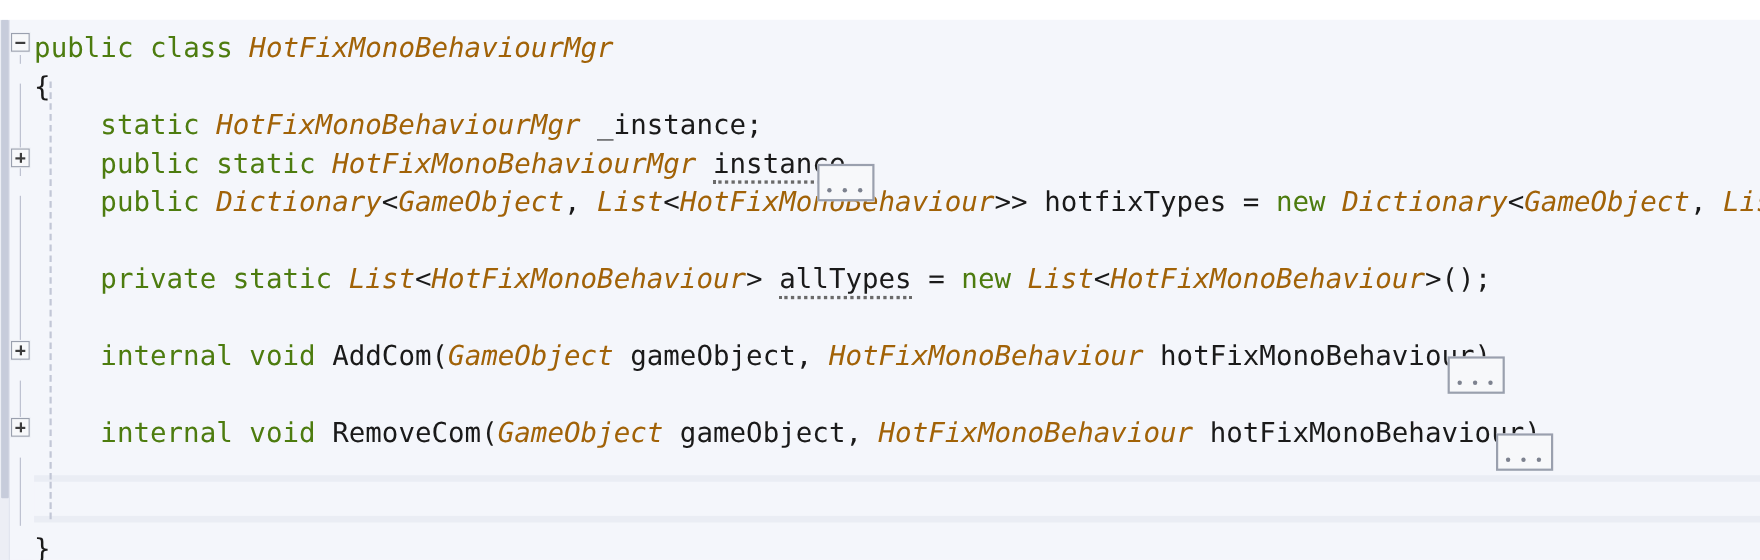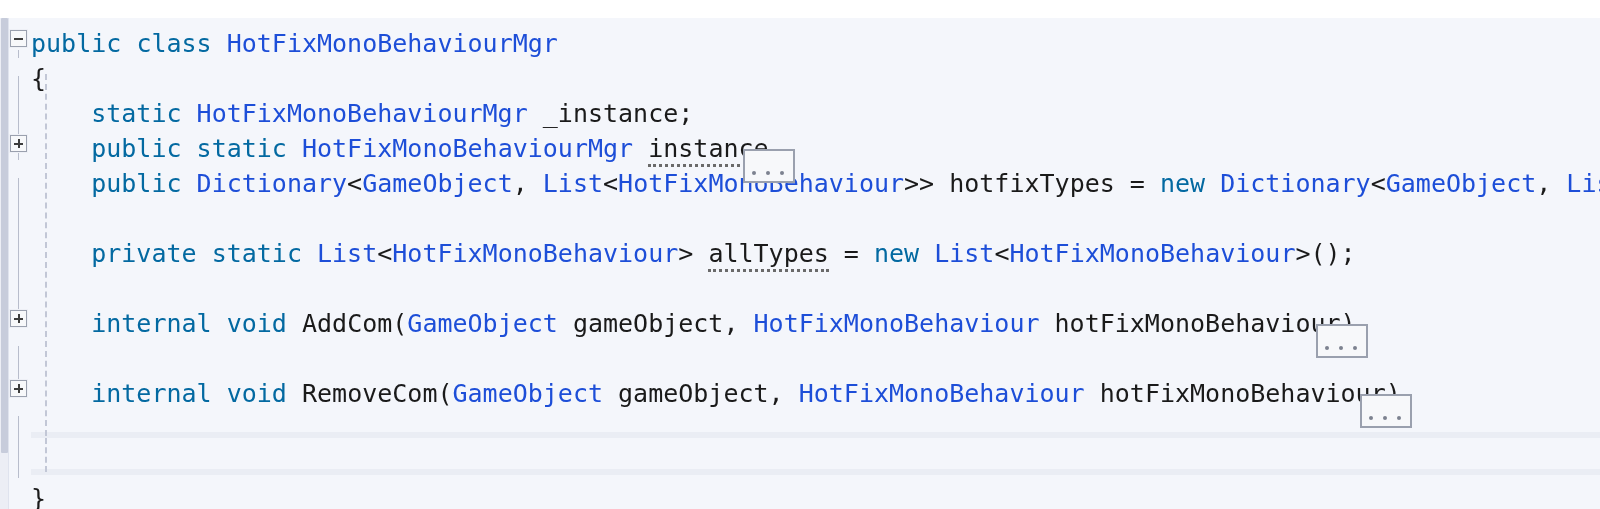--- a/index.html
+++ b/index.html
@@ -103,22 +103,22 @@
   }
 
   
   .guide {
     position: absolute;
     width: 0px;
     border-left: 2px dashed #c2c7d6;
   }
 
   
-  .kw   { color: #0369a1; }
-  .typ  { color: #1d4ed8; }
+  .kw   { color: #4d7c0f; }
+  .typ  { color: #a16207; font-style: italic; }
   .id   { color: #1a1a1a; }
   .brace { color: #1a1a1a; }
 
   
   .hintdot {
     border-bottom: 3px dotted #6a6a6a;
     padding-bottom: 1px;
   }
 
   

